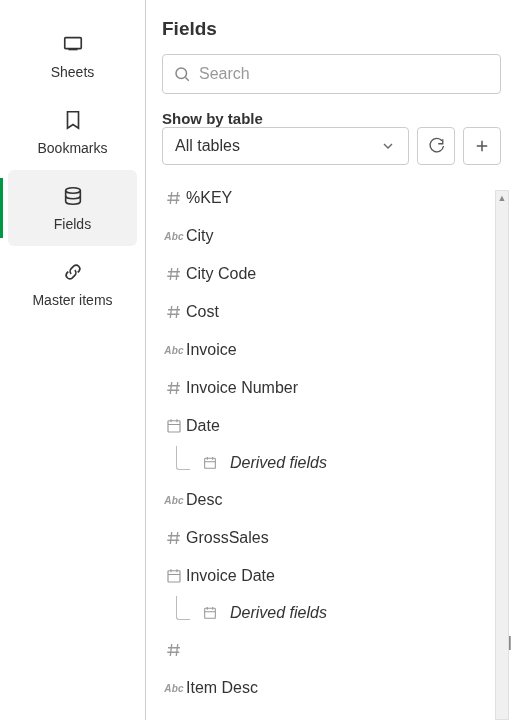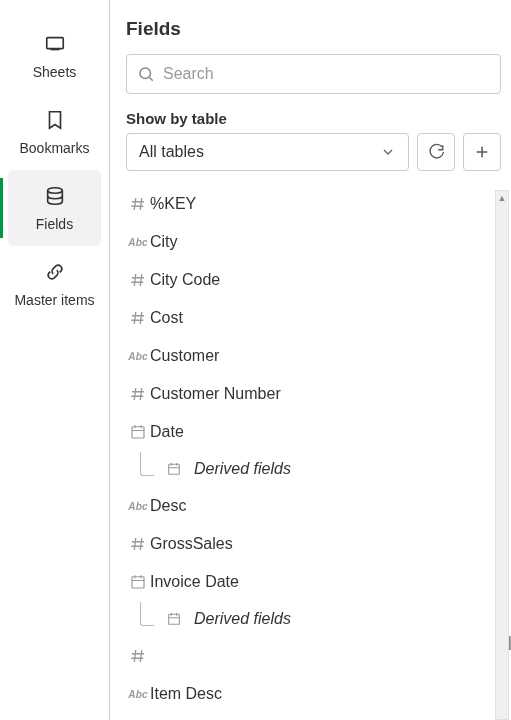--- a/index.html
+++ b/index.html
@@ -7,21 +7,21 @@
     font-family: -apple-system, BlinkMacSystemFont, "Segoe UI", Arial, sans-serif;
     font-size: 14px;
     color: #333;
     background: #fff;
     width: 511px;
     height: 720px;
     overflow: hidden;
     display: flex;
   }
   .sidebar {
-    width: 110px;
+    width: 146px;
     border-right: 1px solid #ccc;
     display: flex;
     flex-direction: column;
     padding-top: 18px;
   }
   .sidebar-item {
     display: flex;
     flex-direction: column;
     align-items: center;
     justify-content: center;
@@ -84,21 +84,20 @@
     outline: none;
     font-size: 16px;
     flex: 1;
     color: #333;
   }
   .search-input::placeholder { color: #999; }
   .showby-label {
     font-size: 15px;
     font-weight: 600;
     color: #333;
-    margin-bottom: 6px;
   }
   .controls-row {
     display: flex;
     gap: 8px;
     margin-bottom: 14px;
   }
   .select {
     flex: 1;
     border: 1px solid #ccc;
     border-radius: 4px;
@@ -317,29 +316,29 @@
           <svg viewBox="0 0 24 24" fill="none" stroke="currentColor" stroke-width="1.8">
             <path d="M9 4 L7 20 M17 4 L15 20 M4 9 h16 M3 15 h16"></path>
           </svg>
         </span>
         <span class="field-name">Cost</span>
       </div>
       <div class="field-row">
         <span class="type-icon">
           <span class="type-abc">Abc</span>
         </span>
-        <span class="field-name">Customer</span>
-      </div>
-      <div class="field-row">
-        <span class="type-icon">
-          <svg viewBox="0 0 24 24" fill="none" stroke="currentColor" stroke-width="1.8">
-            <path d="M9 4 L7 20 M17 4 L15 20 M4 9 h16 M3 15 h16"></path>
-          </svg>
-        </span>
-        <span class="field-name">Customer Number</span>
+        <span class="field-name">Invoice</span>
+      </div>
+      <div class="field-row">
+        <span class="type-icon">
+          <svg viewBox="0 0 24 24" fill="none" stroke="currentColor" stroke-width="1.8">
+            <path d="M9 4 L7 20 M17 4 L15 20 M4 9 h16 M3 15 h16"></path>
+          </svg>
+        </span>
+        <span class="field-name">Invoice Number</span>
       </div>
       <div class="field-row">
         <span class="type-icon">
           <svg viewBox="0 0 24 24" fill="none" stroke="currentColor" stroke-width="1.6">
             <rect x="4" y="5" width="16" height="15" rx="1"></rect>
             <path d="M4 10 h16 M8 3 v4 M16 3 v4"></path>
           </svg>
         </span>
         <span class="field-name">Date</span>
       </div>

